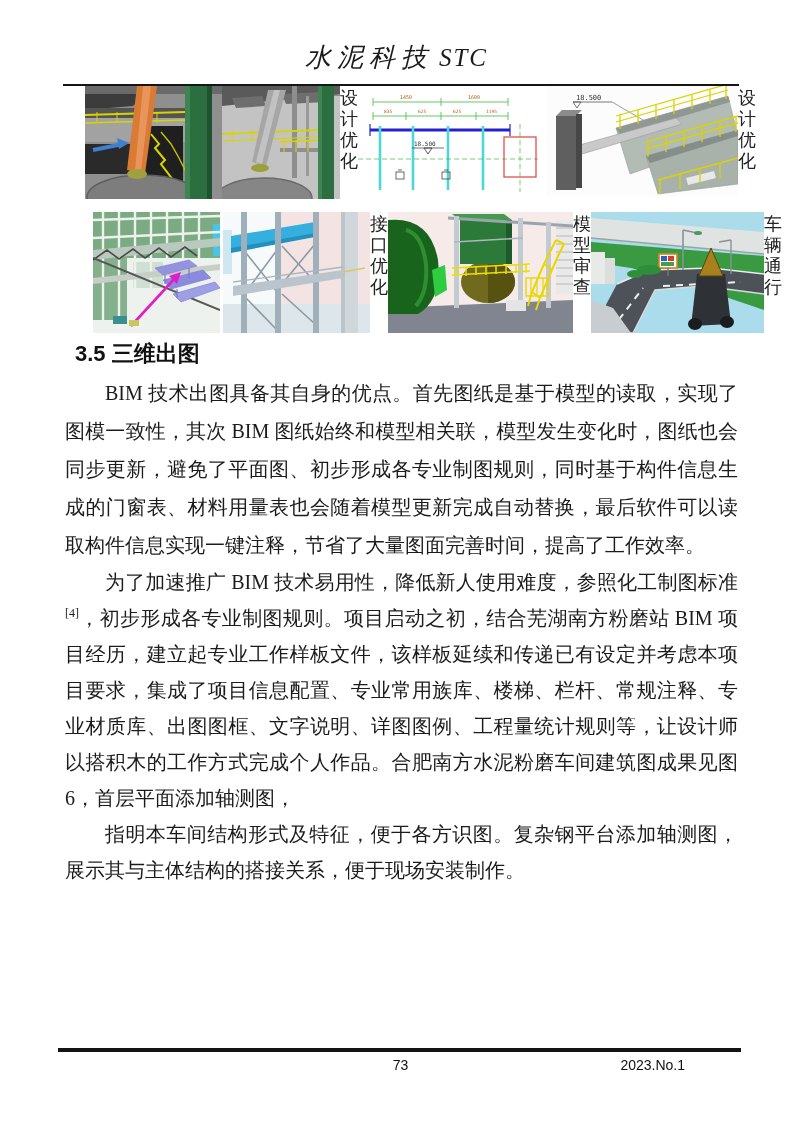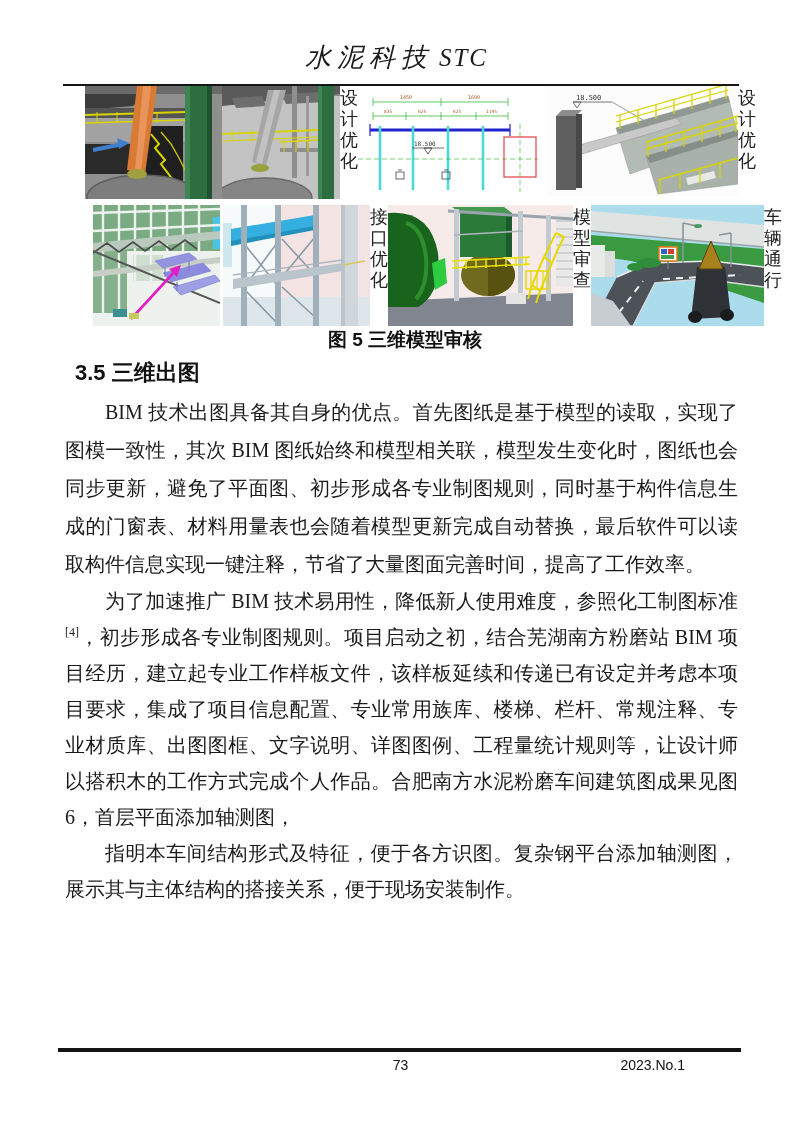--- a/index.html
+++ b/index.html
@@ -16,21 +16,21 @@
   .para.cont{line-height:35px;margin-top:3px;}
   .para.ind{text-indent:2em;}
   .para.p1{line-height:38px;margin-top:7px;}
   .para.p2{line-height:36px;}
   .para.p3{line-height:36px;}
   sup.ref{font-size:12px;line-height:0;}
   
   figure{margin:0 0 0 20px;padding:0;width:640px;}
   .fig-row{display:flex;align-items:flex-start;}
   .fig-row.r1{margin-top:0;}
-  .fig-row.r2{margin-top:6px;padding-left:8px;}
+  .fig-row.r2{margin-top:13px;padding-left:8px;}
   .fig-group{display:flex;flex-direction:row;}
   .imgs{display:flex;align-items:flex-start;}
   .imgs svg{display:block;}
   .sub-cap{text-align:center;font-size:18px;line-height:21px;margin-top:2px;color:#222;}
   figcaption{text-align:center;font-family:"Liberation Sans","DejaVu Sans",sans-serif;
              font-weight:bold;font-size:19px;line-height:24px;margin-top:2px;color:#111;}
   h3.sec{font-family:"Liberation Sans","DejaVu Sans",sans-serif;font-size:22px;
          font-weight:bold;margin:8px 0 0 10px;line-height:26px;color:#111;}
   
   .ftr-rule{position:absolute;left:58px;right:52px;top:1048px;border-top:4px solid #141414;}
@@ -369,21 +369,20 @@
                 <path d="M120,36 L132,64 L108,64 Z" fill="#a8801c" stroke="#5a4410" stroke-width="1"></path>
                 <ellipse cx="104" cy="112" rx="7" ry="6" fill="#1a1c1e"></ellipse>
                 <ellipse cx="136" cy="110" rx="7" ry="6" fill="#1a1c1e"></ellipse>
               </g>
             </svg>
           </div>
           <div class="sub-cap">车辆通行</div>
         </div>
       </div>
 
-      <figcaption>图 5 三维模型审核</figcaption>
     </figure>
 
     <h3 class="sec">3.5 三维出图</h3>
 
     <p class="para ind p1">BIM 技术出图具备其自身的优点。首先图纸是基于模型的读取，实现了图模一致性，其次 BIM 图纸始终和模型相关联，模型发生变化时，图纸也会同步更新，避免了平面图、初步形成各专业制图规则，同时基于构件信息生成的门窗表、材料用量表也会随着模型更新完成自动替换，最后软件可以读取构件信息实现一键注释，节省了大量图面完善时间，提高了工作效率。</p>
 
     <p class="para ind p2"><span>为了加速推广 BIM 技术易用性，降低新人使用难度，参照化工制图标准</span><sup class="ref">[4]</sup><span>，初步形成各专业制图规则。项目启动之初，结合芜湖南方粉磨站 BIM 项目经历，建立起专业工作样板文件，该样板延续和传递已有设定并考虑本项目要求，集成了项目信息配置、专业常用族库、楼梯、栏杆、常规注释、专业材质库、出图图框、文字说明、详图图例、工程量统计规则等，让设计师以搭积木的工作方式完成个人作品。合肥南方水泥粉磨车间建筑图成果见图 6，首层平面添加轴测图，</span></p>
 
     <p class="para ind p3">指明本车间结构形式及特征，便于各方识图。复杂钢平台添加轴测图，展示其与主体结构的搭接关系，便于现场安装制作。</p>
   </div>

